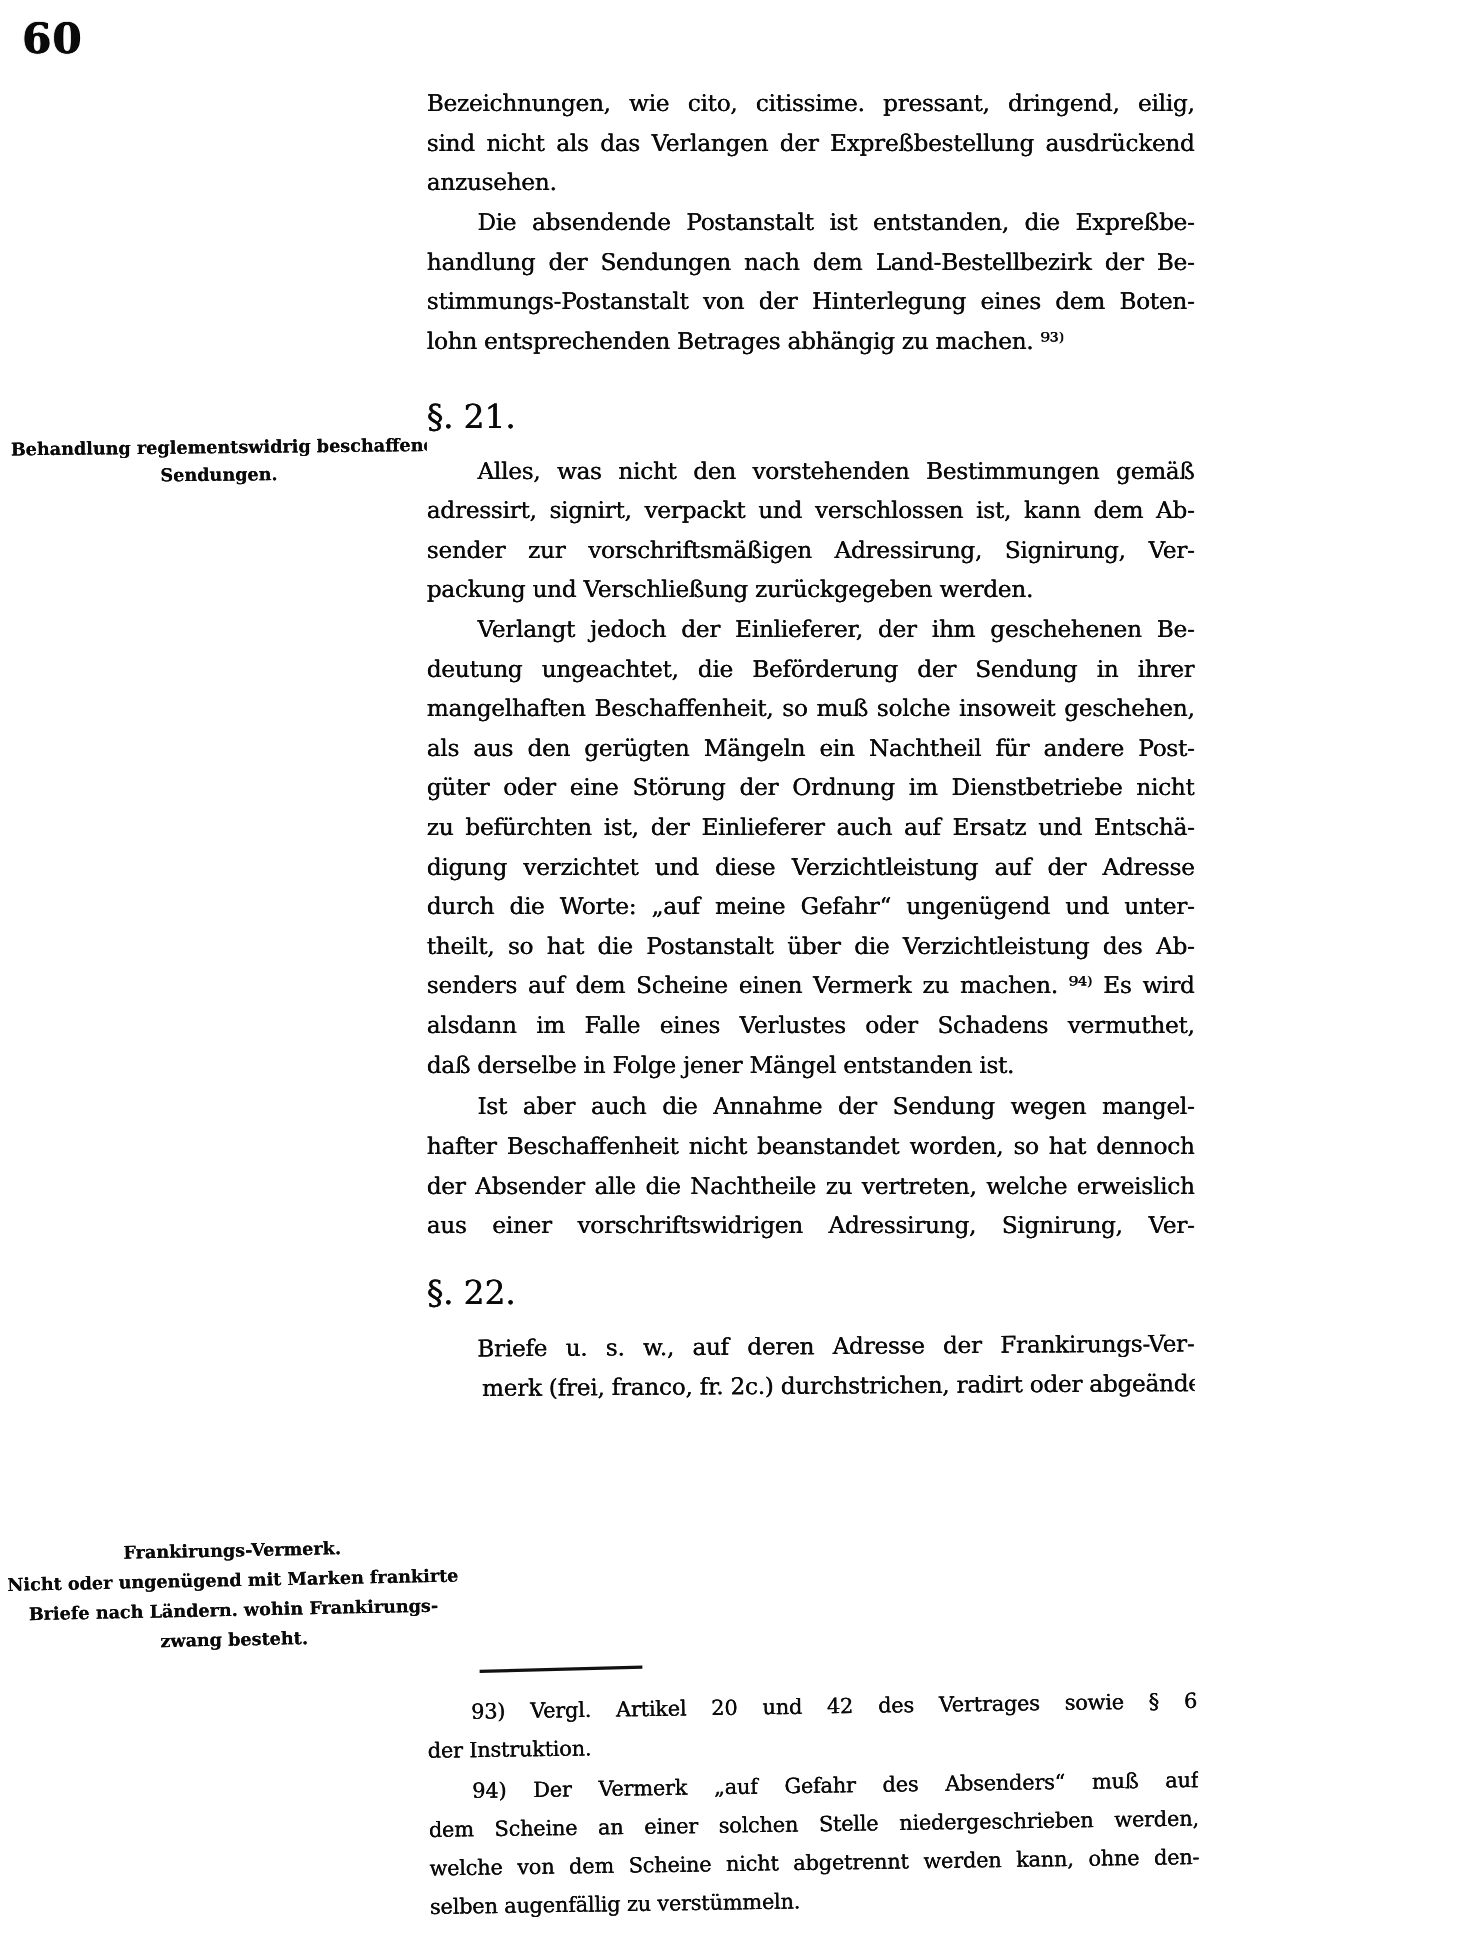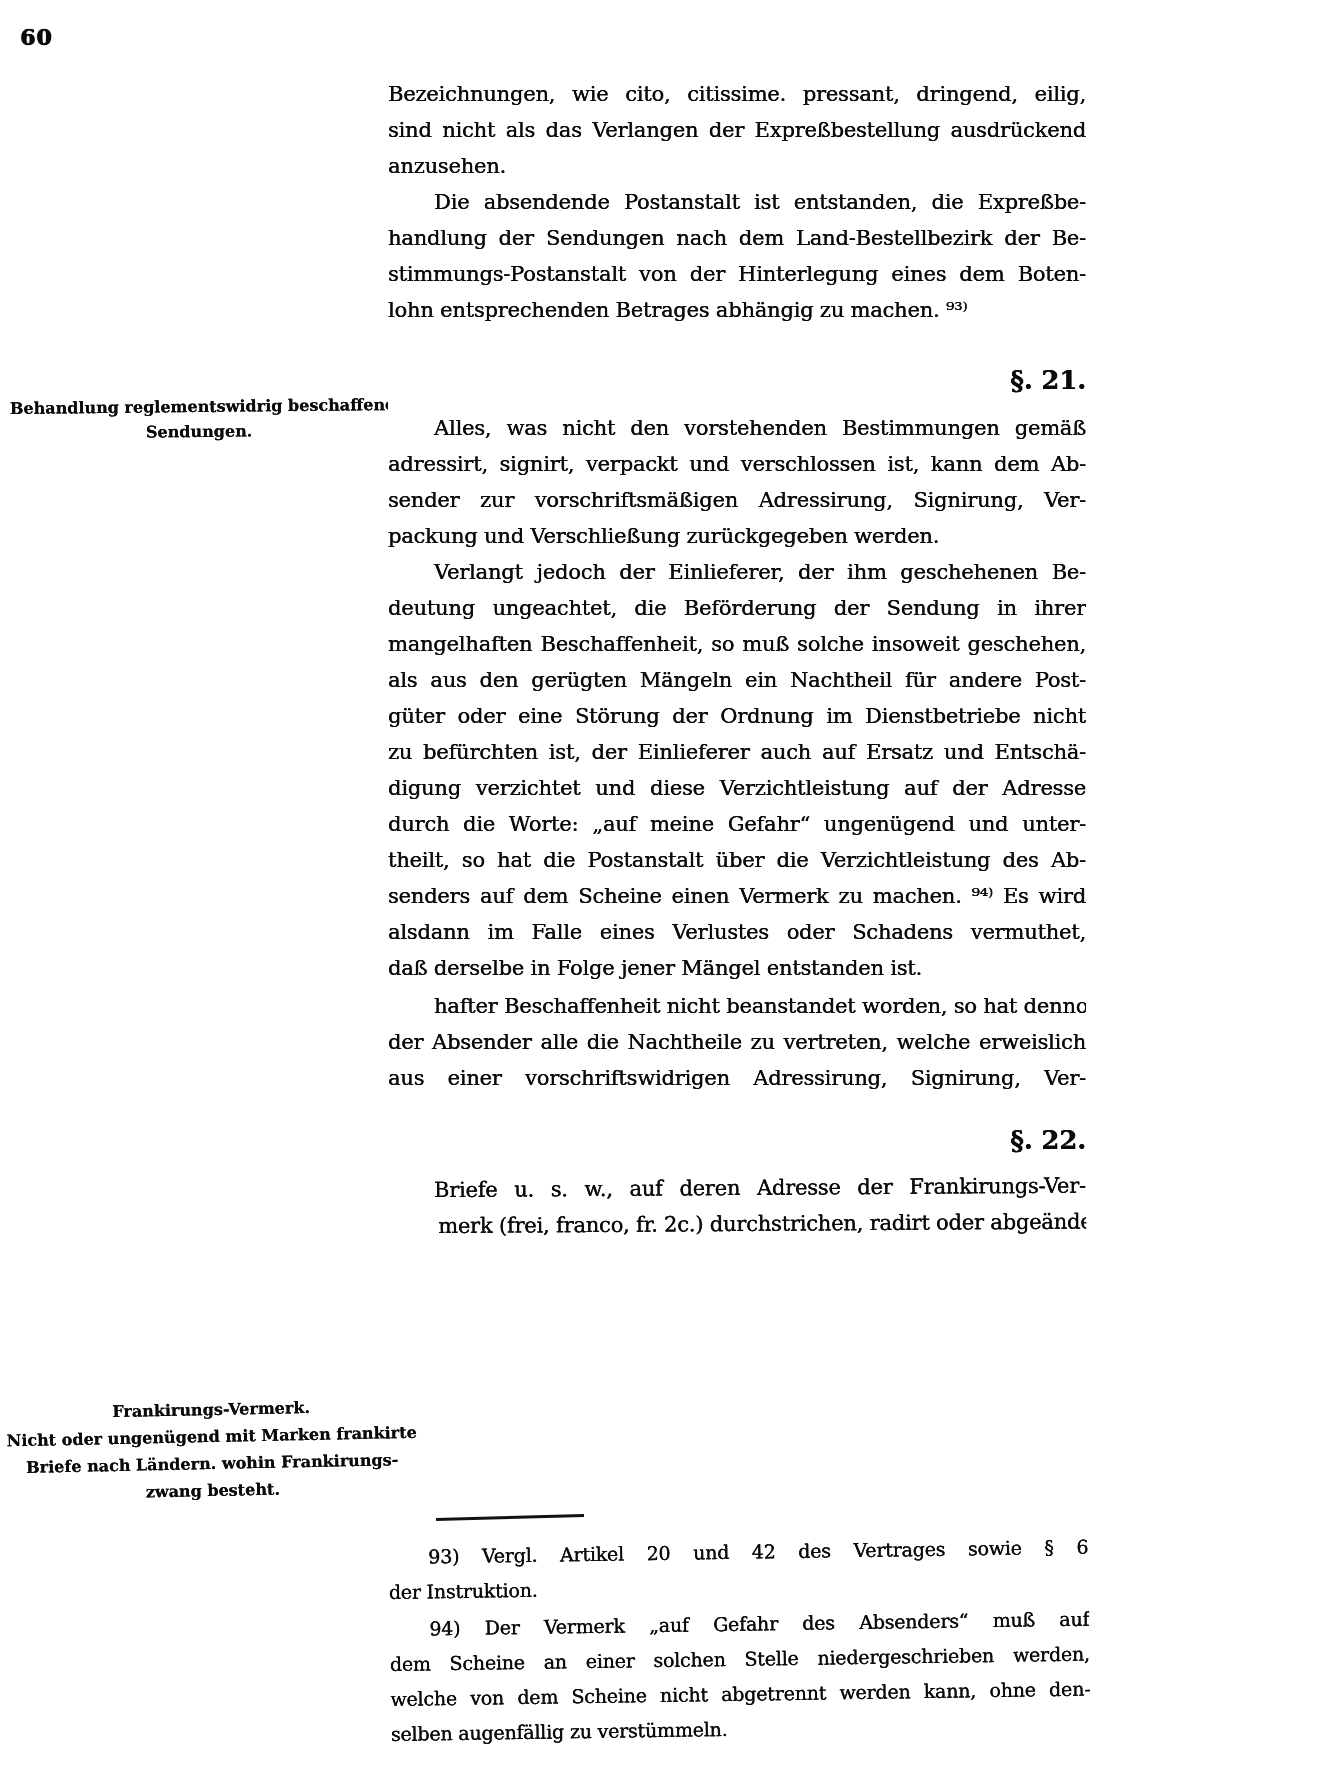--- a/index.html
+++ b/index.html
@@ -8,35 +8,35 @@
     width:1340px; height:1782px;
     background:#ffffff;
     overflow:hidden;
     font-family:"DejaVu Serif", serif;
     color:#0a0a0a;
   }
   
   .ink { text-shadow:0 0 .6px rgba(0,0,0,.85), .4px 0 0 rgba(0,0,0,.55); }
 
   #page-number {
-    position:absolute; left:20px; top:24px;
-    font-size:22px; font-weight:bold; letter-spacing:1px;
+    position:absolute; left:20px; top:12px;
+    font-size:38px; font-weight:bold; letter-spacing:1px;
     text-shadow:0 0 1px #000, .7px 0 0 #000;
   }
 
   #body-column {
     position:absolute; left:388px; top:76px; width:698px;
     font-size:21px; line-height:36px; letter-spacing:-0.2px;
   }
   .para { margin:0; }
   .line { white-space:nowrap; overflow:hidden; text-align:justify; text-align-last:justify; }
   .line.last { text-align-last:left; }
   .ind .line:first-child { text-indent:46px; }
 
-  .heading { text-align:right; font-size:26px; font-weight:bold; line-height:36px; }
+  .heading { text-align:left; font-size:30px; font-weight:normal; line-height:36px; }
   #heading-21 { margin-top:34px; margin-bottom:12px; }
   #heading-22 { margin-top:26px; margin-bottom:12px; }
   #para-s21-p3 { margin-top:2px; }
   
   #para-s22-p1 .line:nth-child(2) { padding-left:50px; }
   #para-s22-p1 { transform:rotate(-0.4deg); }
 
   .mnote {
     position:absolute; font-weight:bold; font-size:16px;
     text-shadow:0 0 .5px rgba(0,0,0,.9);
@@ -109,20 +109,21 @@
         <div class="line">zu befürchten ist, der Einlieferer auch auf Ersatz und Entschä-</div>
         <div class="line">digung verzichtet und diese Verzichtleistung auf der Adresse</div>
         <div class="line">durch die Worte: „auf meine Gefahr“ ungenügend und unter-</div>
         <div class="line">theilt, so hat die Postanstalt über die Verzichtleistung des Ab-</div>
         <div class="line">senders auf dem Scheine einen Vermerk zu machen. ⁹⁴⁾ Es wird</div>
         <div class="line">alsdann im Falle eines Verlustes oder Schadens vermuthet,</div>
         <div class="line last">daß derselbe in Folge jener Mängel entstanden ist.</div>
       </div>
 
     <div class="para ind" id="para-s21-p3">
+        <div class="line">Ist aber auch die Annahme der Sendung wegen mangel-</div>
         <div class="line">hafter Beschaffenheit nicht beanstandet worden, so hat dennoch</div>
         <div class="line">der Absender alle die Nachtheile zu vertreten, welche erweislich</div>
         <div class="line">aus einer vorschriftswidrigen Adressirung, Signirung, Ver-</div>
       </div>
 
     <div class="heading" id="heading-22">§. 22.</div>
 
     <div class="para ind" id="para-s22-p1">
         <div class="line">Briefe u. s. w., auf deren Adresse der Frankirungs-Ver-</div>
         <div class="line">merk (frei, franco, fr. 2c.) durchstrichen, radirt oder abgeändert</div>

